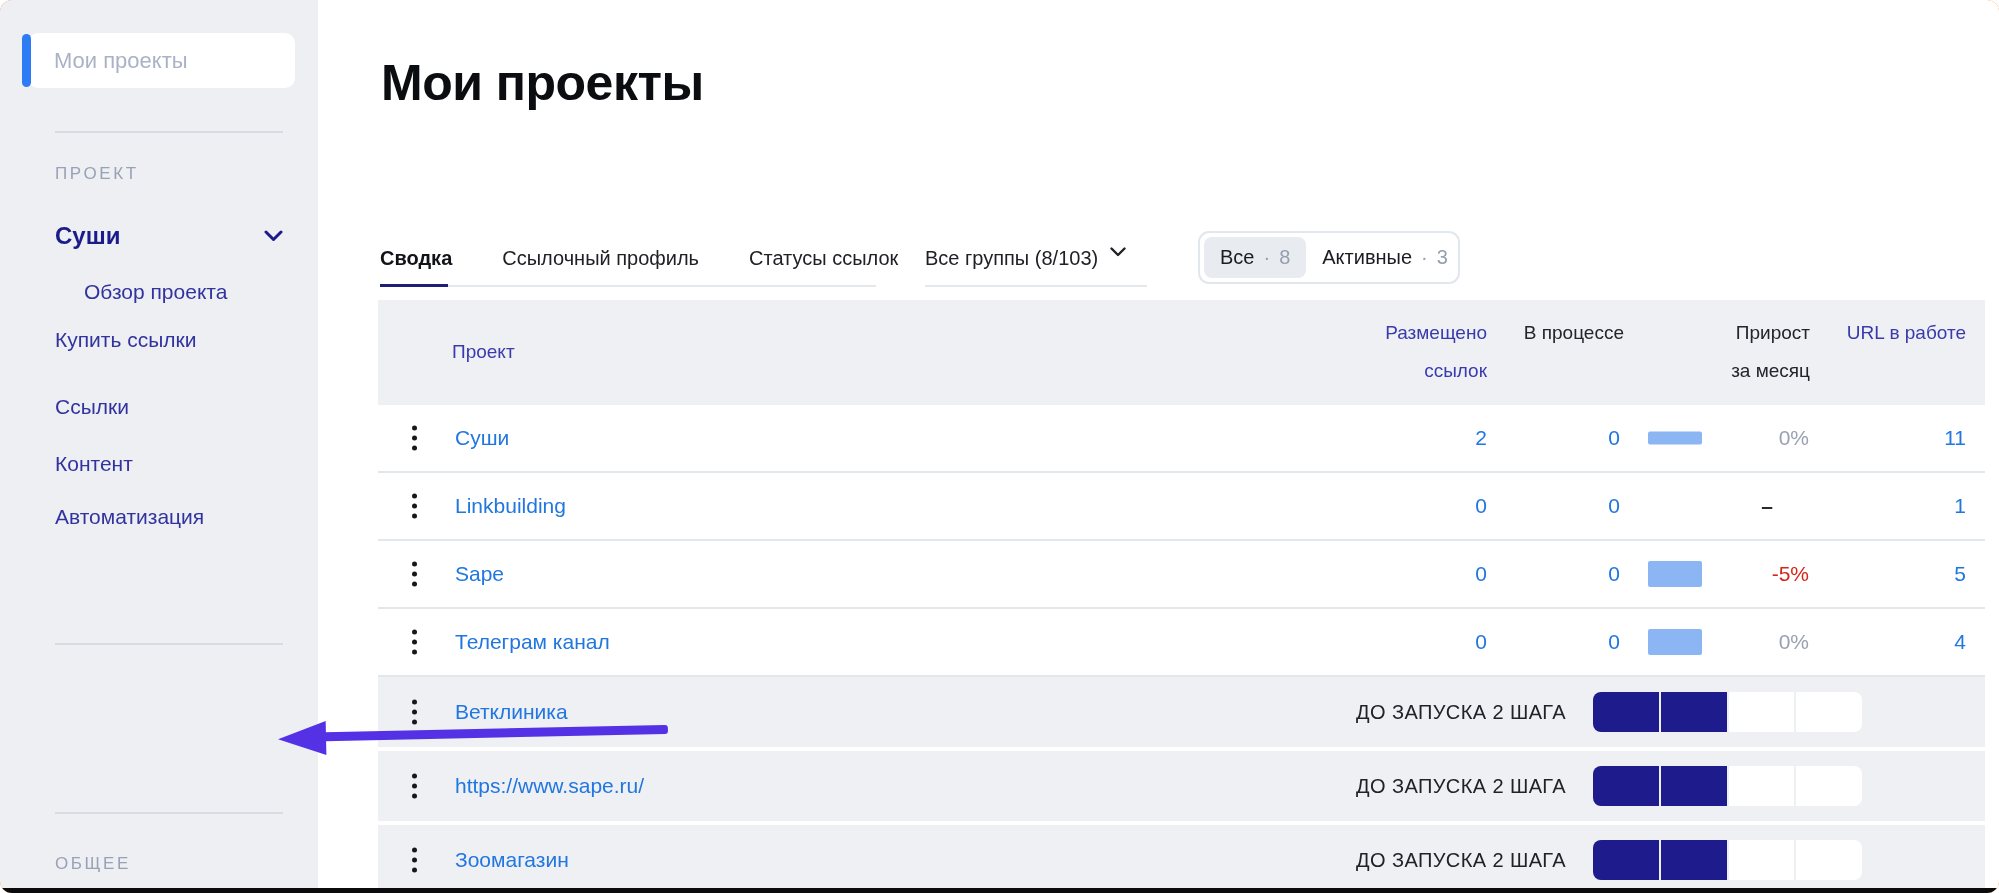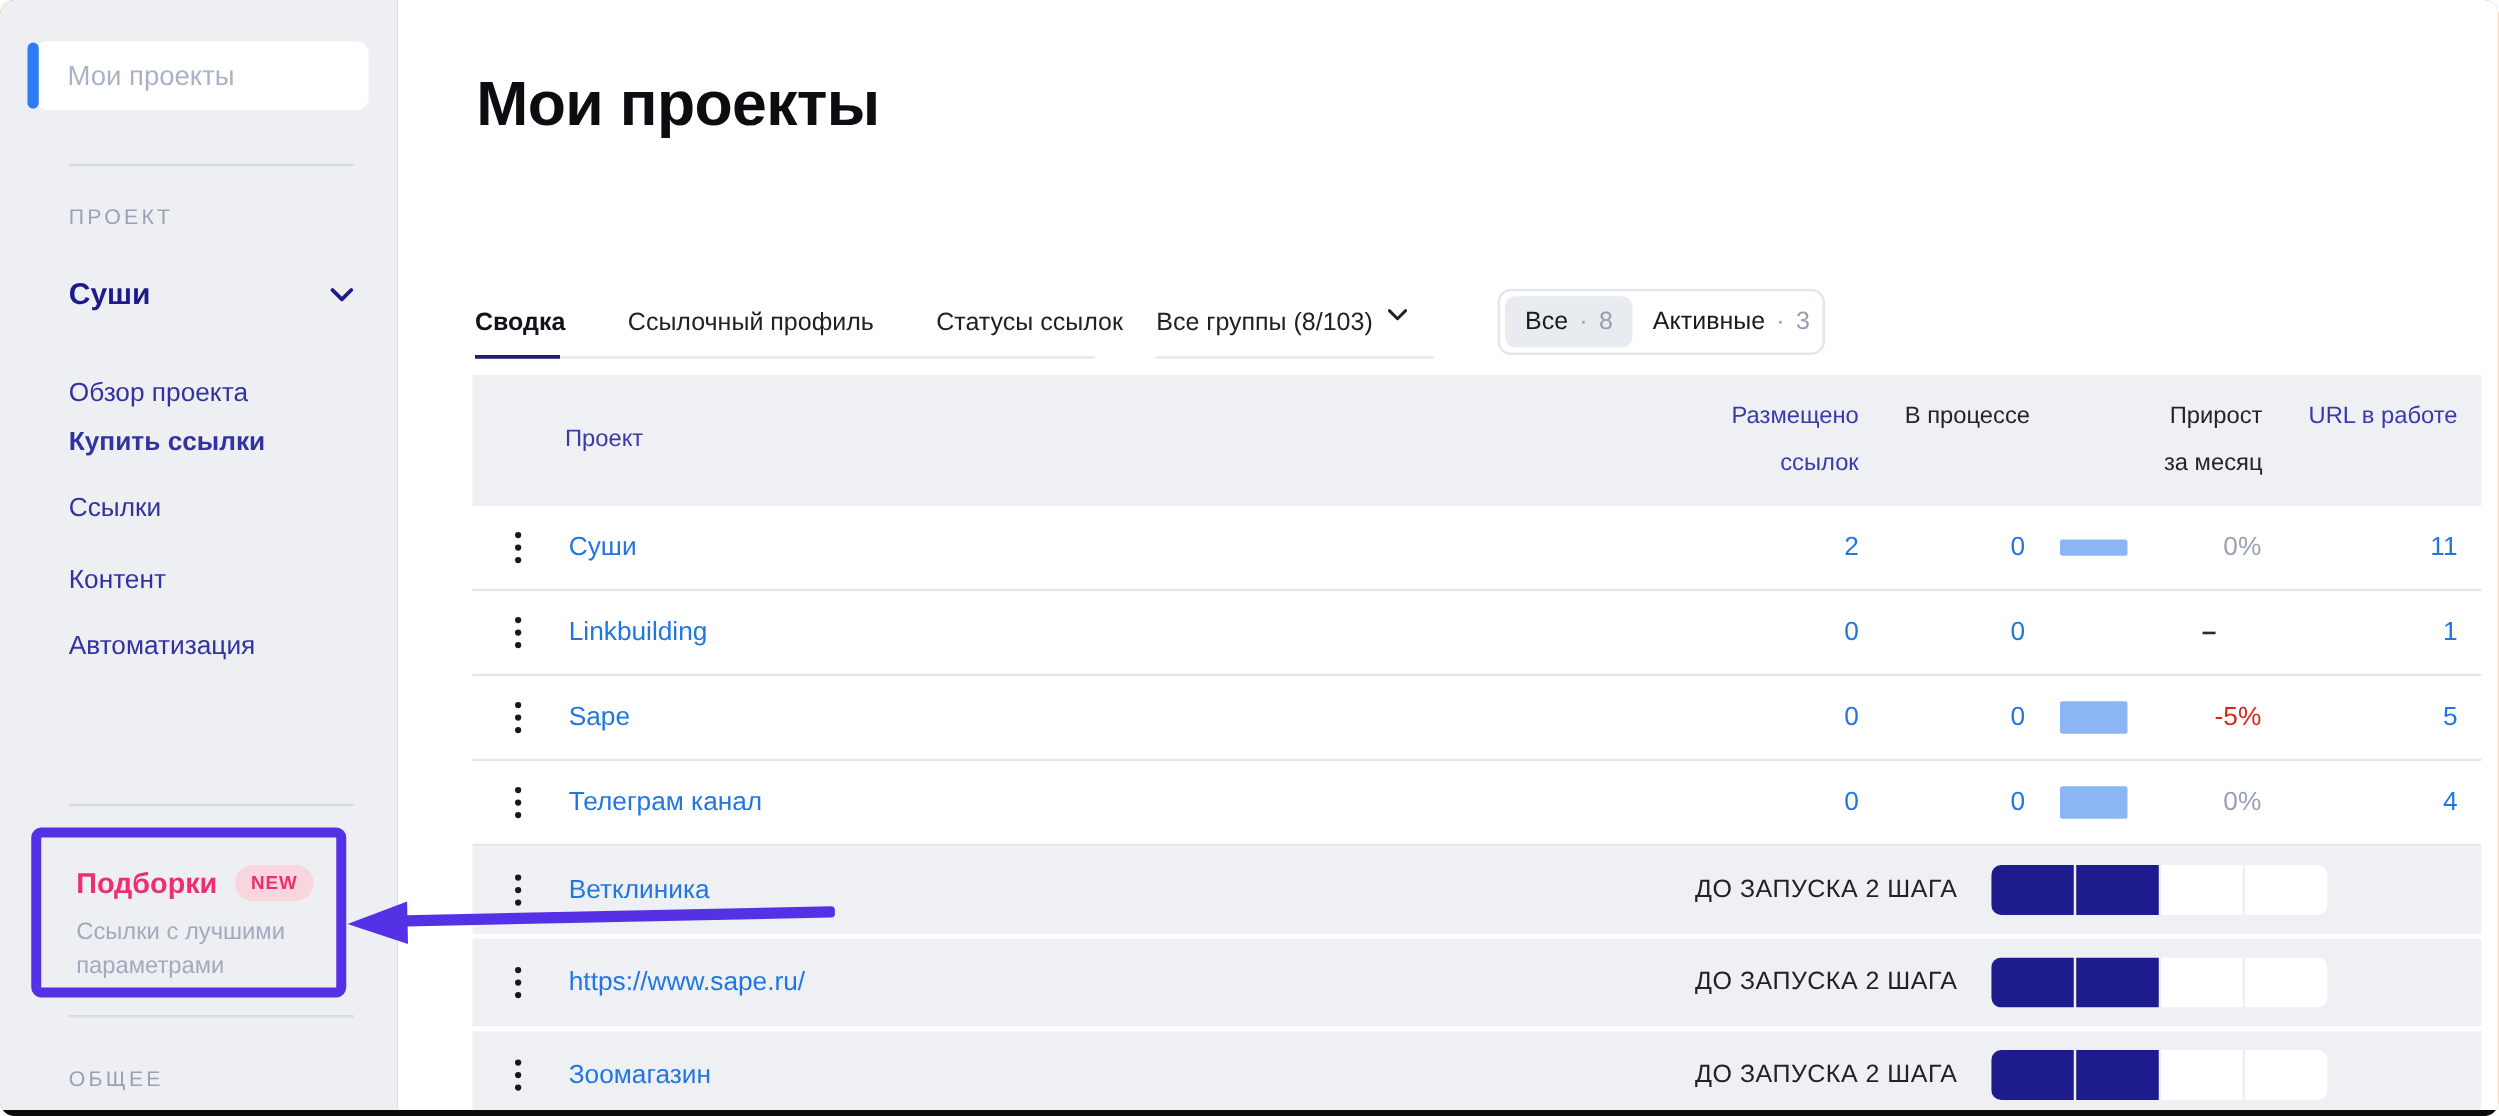--- a/index.html
+++ b/index.html
@@ -105,36 +105,29 @@
     <div class="sb-section" style="top:164px">ПРОЕКТ</div>
 
     <div class="project-row">
       <span class="project-name">Суши</span>
       <svg class="chev" width="19" height="12" viewBox="0 0 19 12">
         <path d="M2 2 L9.5 9.5 L17 2" stroke="#1b1c8a" stroke-width="3" fill="none" stroke-linecap="round" stroke-linejoin="round"></path>
       </svg>
     </div>
 
     <nav id="sb-menu">
-        <div class="sb-item" style="top: 303px;">Обзор проекта</div>
-        <div class="sb-item" style="top: 342px; font-weight: bold;">Купить ссылки</div>
+        <div class="sb-item" style="top: 280px; margin-left: 29px;">Обзор проекта</div>
+        <div class="sb-item" style="top: 328px;">Купить ссылки</div>
         <div class="sb-item" style="top: 395px;">Ссылки</div>
         <div class="sb-item" style="top: 452px;">Контент</div>
         <div class="sb-item" style="top: 505px; text-align: center;">Автоматизация</div>
       </nav>
 
     <div class="sb-divider" style="top:643px"></div>
 
-    <div class="collections-box">
-      <div class="collections-title-row">
-        <span class="collections-title">Подборки</span>
-        <span class="new-badge">NEW</span>
-      </div>
-      <div class="collections-desc">Ссылки с лучшими параметрами</div>
-    </div>
 
     <div class="sb-divider" style="top:812px"></div>
 
     <div class="sb-section" style="top:854px">ОБЩЕЕ</div>
   </aside>
 
   <main class="main">
     <h1 class="page-title">Мои проекты</h1>
 
     <div class="tabs">

